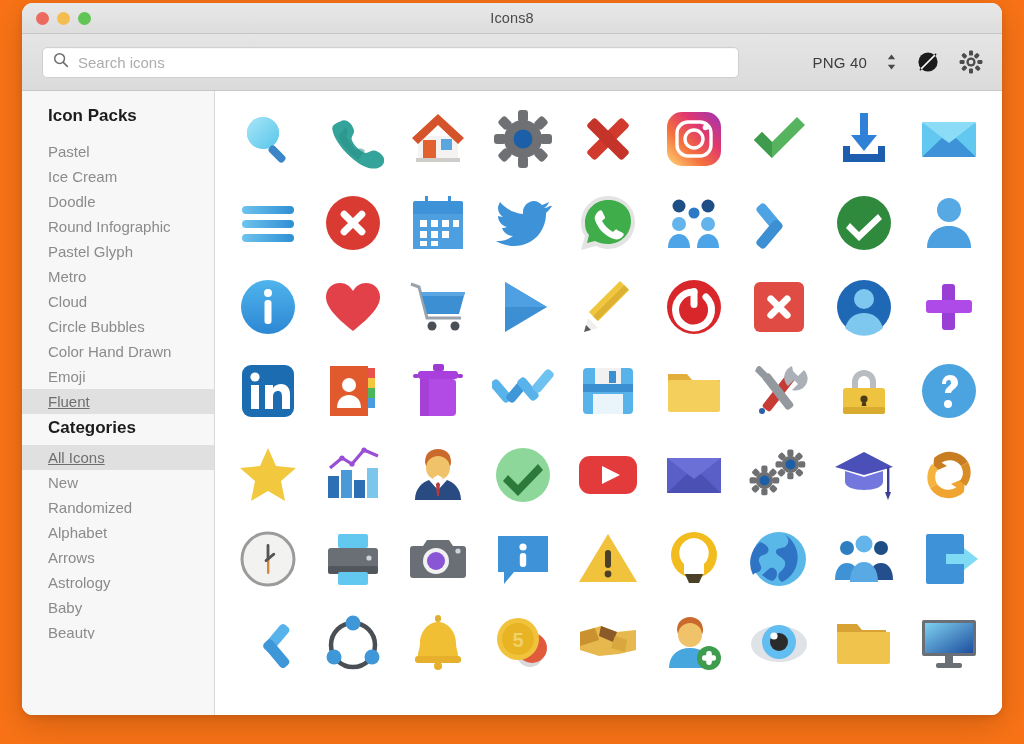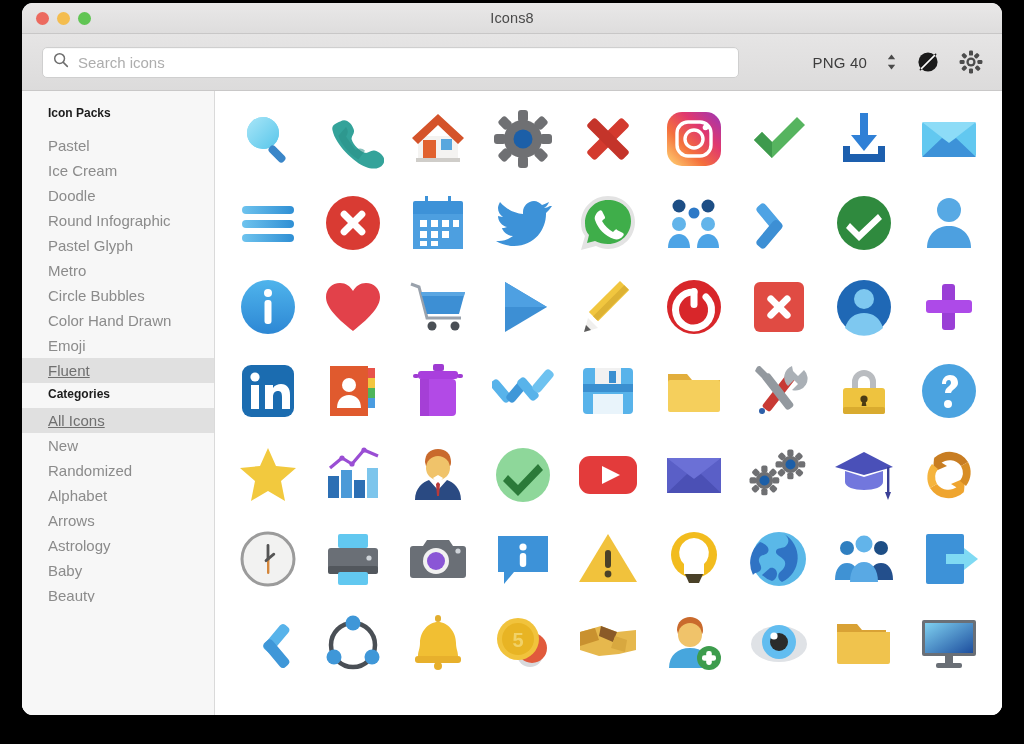--- a/index.html
+++ b/index.html
@@ -5,21 +5,21 @@
   html, body {
     margin: 0; padding: 0;
     width: 1024px; height: 744px;
     background: #ffffff;
     font-family: "Liberation Sans", sans-serif;
     overflow: hidden;
   }
   #app {
     position: relative;
     width: 1024px; height: 744px;
-    background: #000000;
+    background: #f97316;
   }
 
   
   .window {
     position: absolute;
     left: 22px; top: 3px;
     width: 980px; height: 712px;
     border-radius: 11px;
     background: #ffffff;
     box-shadow: 0 10px 34px rgba(0,0,0,0.17), 0 2px 7px rgba(0,0,0,0.10);
@@ -111,21 +111,21 @@
   
   .sidebar {
     flex: 0 0 192px;
     background: #f7f7f7;
     border-right: 1px solid #dadada;
     padding-top: 11px;
     overflow: hidden;
     position: relative;
   }
   .side-head {
-    font-size: 12px;
+    font-size: 17px;
     color: #1c1c1c;
     font-weight: bold;
     padding: 4px 0 7px 26px;
   }
   .side-item {
     font-size: 15px;
     color: #8b8b8b;
     padding: 3px 0 3px 26px;
     line-height: 19px;
     white-space: nowrap;
@@ -237,20 +237,21 @@
 
     <div class="sidebar">
       <div class="side-head">Icon Packs</div>
       <div class="side-item clipped"></div>
       <div class="side-item">Pastel</div>
       <div class="side-item">Ice Cream</div>
       <div class="side-item">Doodle</div>
       <div class="side-item">Round Infographic</div>
       <div class="side-item">Pastel Glyph</div>
       <div class="side-item">Metro</div>
+      <div class="side-item">Cloud</div>
       <div class="side-item">Circle Bubbles</div>
       <div class="side-item">Color Hand Drawn</div>
       <div class="side-item">Emoji</div>
       <div class="side-item selected">Fluent</div>
 
       <div class="side-head">Categories</div>
       <div class="side-item selected">All Icons</div>
       <div class="side-item">New</div>
       <div class="side-item">Randomized</div>
       <div class="side-item">Alphabet</div>

